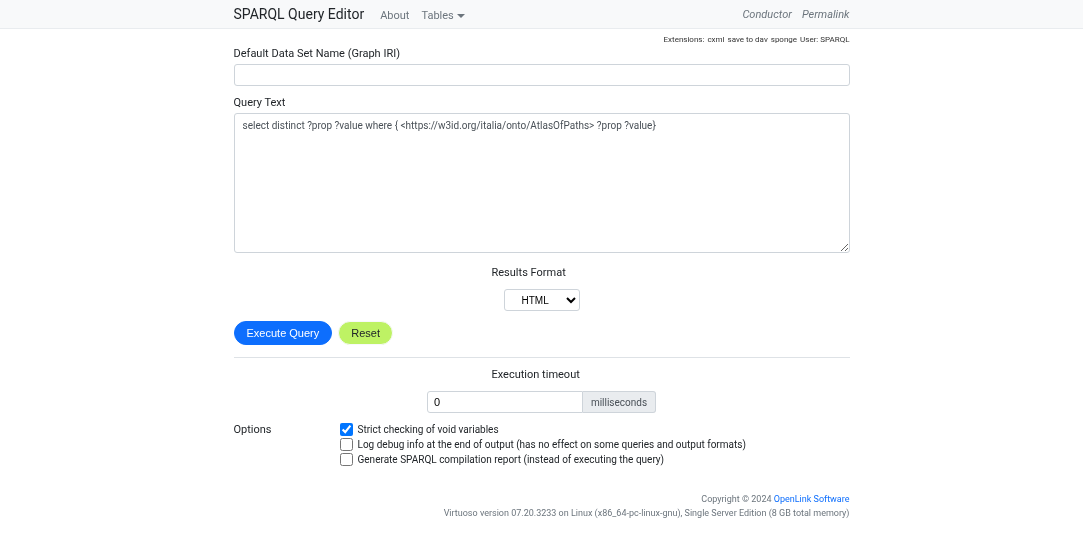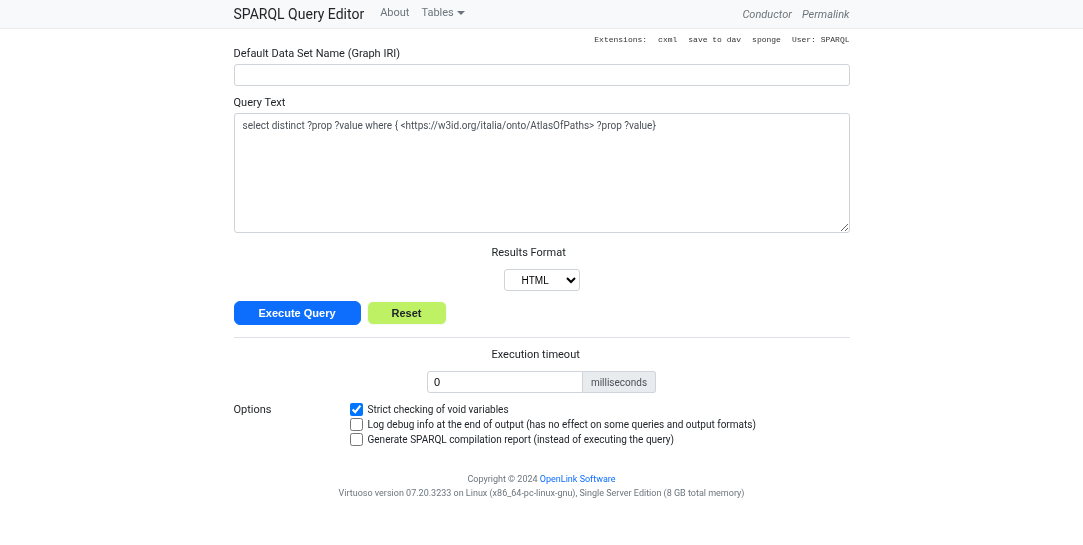--- a/index.html
+++ b/index.html
@@ -19,21 +19,21 @@
       margin: 0 auto;
       padding: 0 12px;
     }
     .nav-inner {
       display: flex;
       align-items: center;
       justify-content: space-between;
     }
     .nav-left {
       display: flex;
-      align-items: flex-start;
+      align-items: flex-end;
       gap: 16px;
     }
     .brand {
       font-size: 14px;
       font-weight: 400;
       color: #212529;
     }
     .nav-links {
       display: flex;
       gap: 12px;
@@ -63,22 +63,21 @@
     .subbar {
       text-align: right;
       padding: 2px 12px;
       max-width: 640px;
       margin: 0 auto;
     }
     .subbar a {
       font-size: 8px;
       color: #333;
       text-decoration: none;
-      margin-left: 8px;
-      font-family: Liberation Mono, monospace;
+      margin-left: 0;
     }
     .main {
       max-width: 640px;
       margin: 0 auto;
       padding: 0 12px 20px;
     }
     .form-group {
       margin-bottom: 10px;
     }
     .section-label {
@@ -90,21 +89,21 @@
     .text-input {
       width: 100%;
       padding: 4px 6px;
       font-size: 11px;
       border: 1px solid #ced4da;
       border-radius: 3px;
       background: #fff;
     }
     .textarea {
       width: 100%;
-      height: 120px;
+      height: 140px;
       padding: 6px 8px;
       font-size: 10px;
       font-family: inherit;
       border: 1px solid #ced4da;
       border-radius: 3px;
       resize: vertical;
       color: #495057;
     }
     .row-flex {
       display: flex;
@@ -123,26 +122,25 @@
     .select {
       width: 100%;
       padding: 3px 13px;
       font-size: 10px;
       border: 1px solid #ced4da;
       border-radius: 3px;
       background: #fff;
       height: 22px;
     }
     .btn {
-      padding: 5px 24px;
-      font-size: 11px;
-      border-radius: 6px;
+      padding: 5px 12px;
+      font-size: 11px;
+      border-radius: 12px;
       border: 1px solid transparent;
       cursor: pointer;
-      font-weight: bold;
     }
     .btn-primary {
       background: #0d6efd;
       color: #fff;
       border-color: #0d6efd;
     }
     .btn-light {
       background: #bef264;
       color: #212529;
       border-color: #f8f9fa;
@@ -179,31 +177,31 @@
     }
     .checkbox-row {
       display: flex;
       align-items: center;
       gap: 5px;
       font-size: 10px;
       margin-bottom: 2px;
     }
     .checkbox-row input { margin: 0; }
     .footer {
-      text-align: center;
+      text-align: right;
       font-size: 9px;
       color: #6c757d;
       margin-top: 24px;
       line-height: 1.6;
     }
     .footer a { color: #0d6efd; text-decoration: none; }
     .options-row {
       display: flex;
       align-items: flex-start;
-      gap: 16px;
+      gap: 6px;
     }
   </style>
 </head>
 <body>
 
 <div class="navbar">
   <div class="container nav-inner">
     <div class="nav-left">
       <span class="brand">SPARQL Query Editor</span>
       <div class="nav-links">

